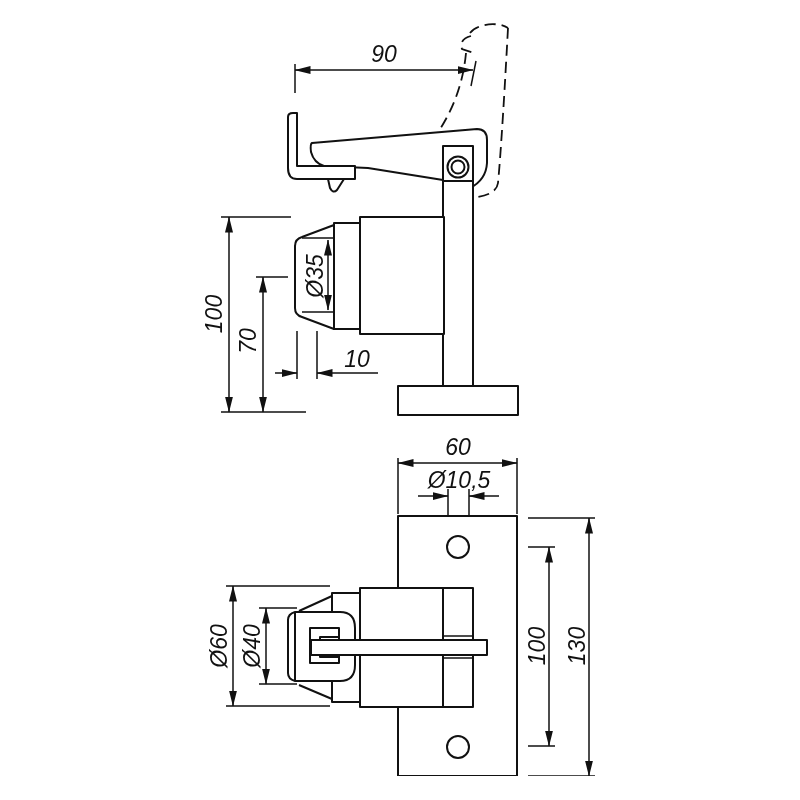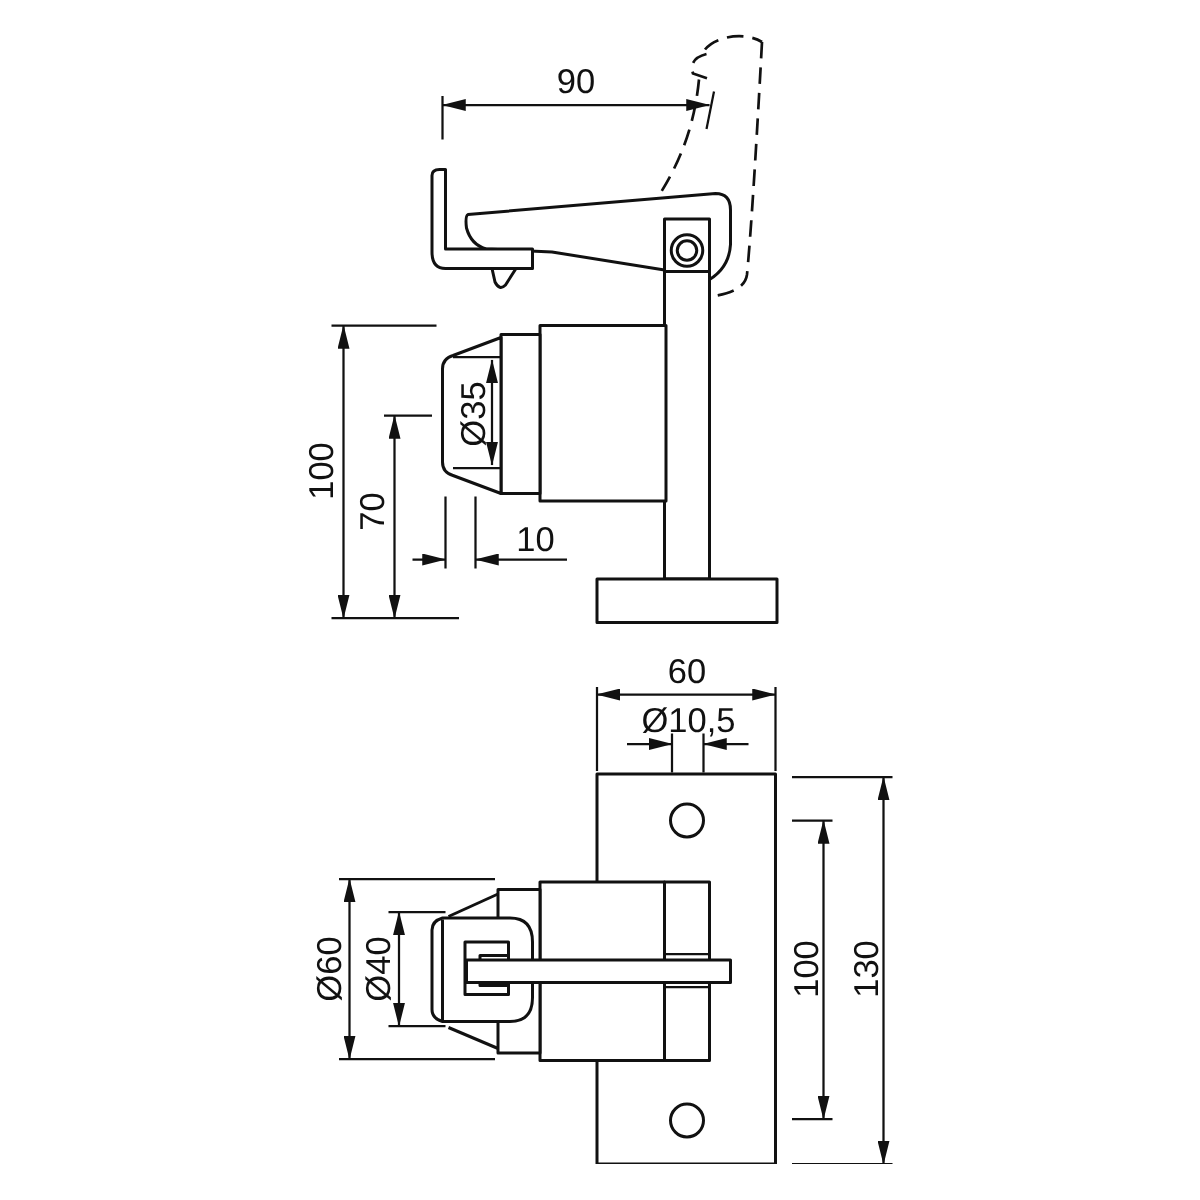--- a/index.html
+++ b/index.html
@@ -1,17 +1,17 @@
 <!DOCTYPE html>
 <html><head>
 <meta charset="utf-8">
 <title>Technical Drawing</title>
 <style>
   html,body{margin:0;padding:0;background:#ffffff;}
-  .canvas{position:relative;width:800px;height:776px;background:#ffffff;overflow:hidden;}
+  .canvas{position:relative;width:800px;height:776px;background:#ffffff;overflow:hidden;font-style:italic;}
   svg{display:block;}
   .part{fill:#ffffff;stroke:#111111;stroke-width:2;stroke-linejoin:round;}
   .part-open{fill:none;stroke:#111111;stroke-width:2;stroke-linejoin:round;}
   .dash{fill:none;stroke:#111111;stroke-width:1.8;stroke-dasharray:11 6;stroke-linecap:butt;}
   .dim{stroke:#111111;stroke-width:1.5;fill:none;}
   .dimtxt{font-family:"Liberation Sans", sans-serif;font-size:23px;fill:#111111;}
 </style>
 </head>
 <body>
 

